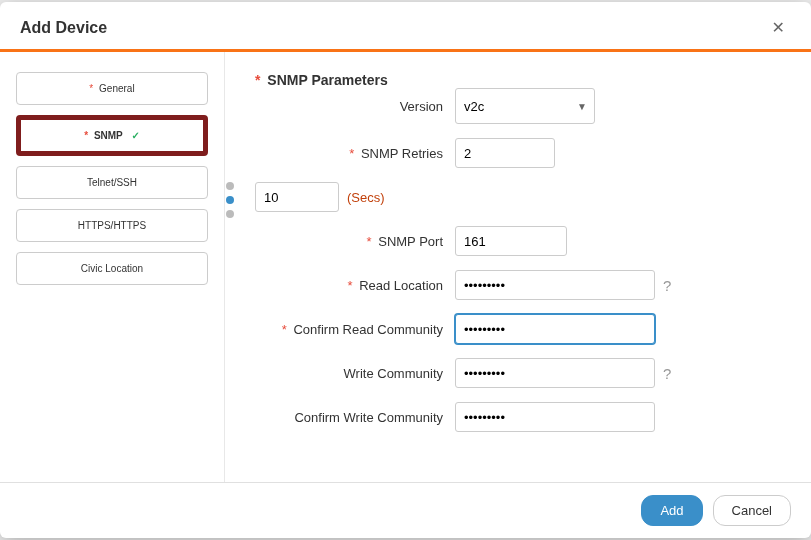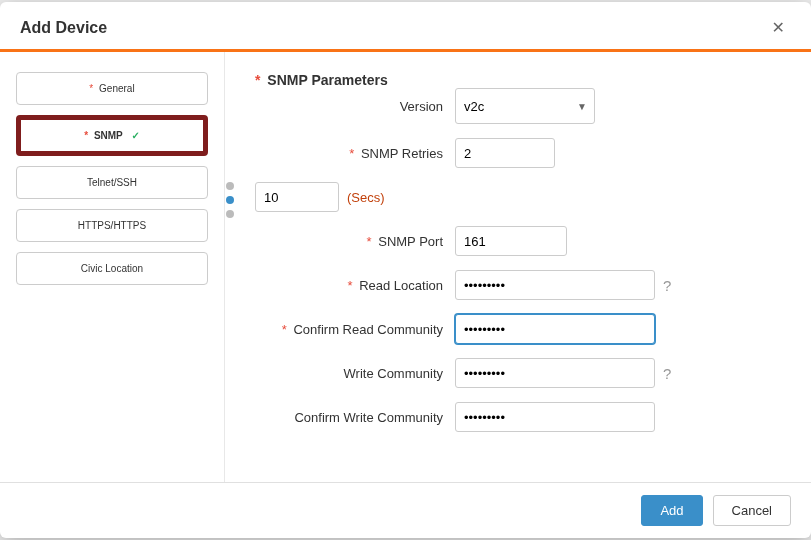--- a/index.html
+++ b/index.html
@@ -172,21 +172,21 @@
     }
     .dialog-footer {
       padding: 12px 20px;
       border-top: 1px solid #e0e0e0;
       display: flex;
       justify-content: flex-end;
       gap: 10px;
     }
     .btn {
       padding: 7px 18px;
-      border-radius: 3px;
+      border-radius: 12px;
       font-size: 13px;
       cursor: pointer;
       border: 1px solid #ccc;
       background: #fff;
       color: #333;
     }
     .btn-primary {
       background: #3a8fc9;
       color: #fff;
       border-color: #3a8fc9;

